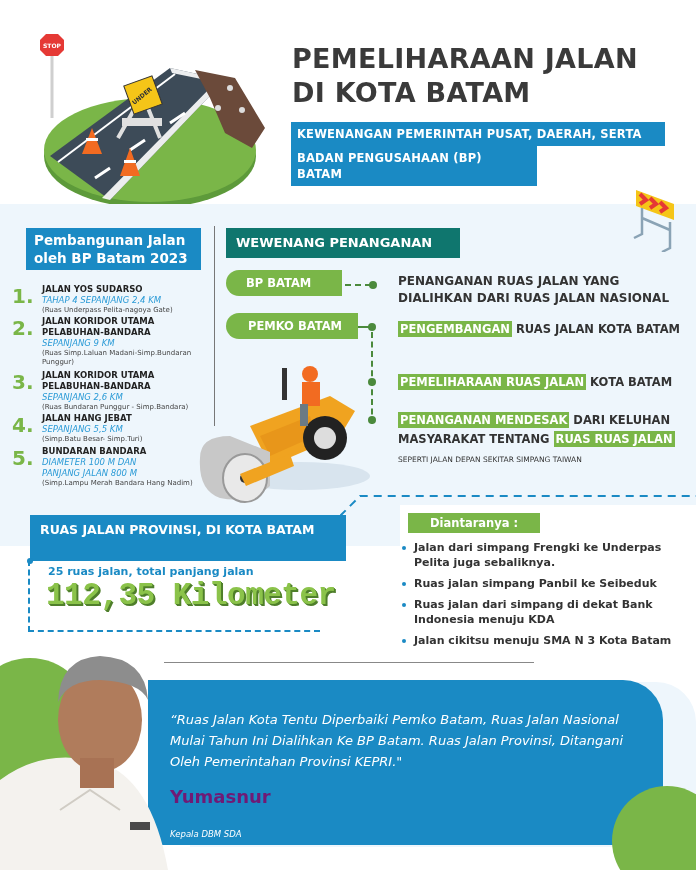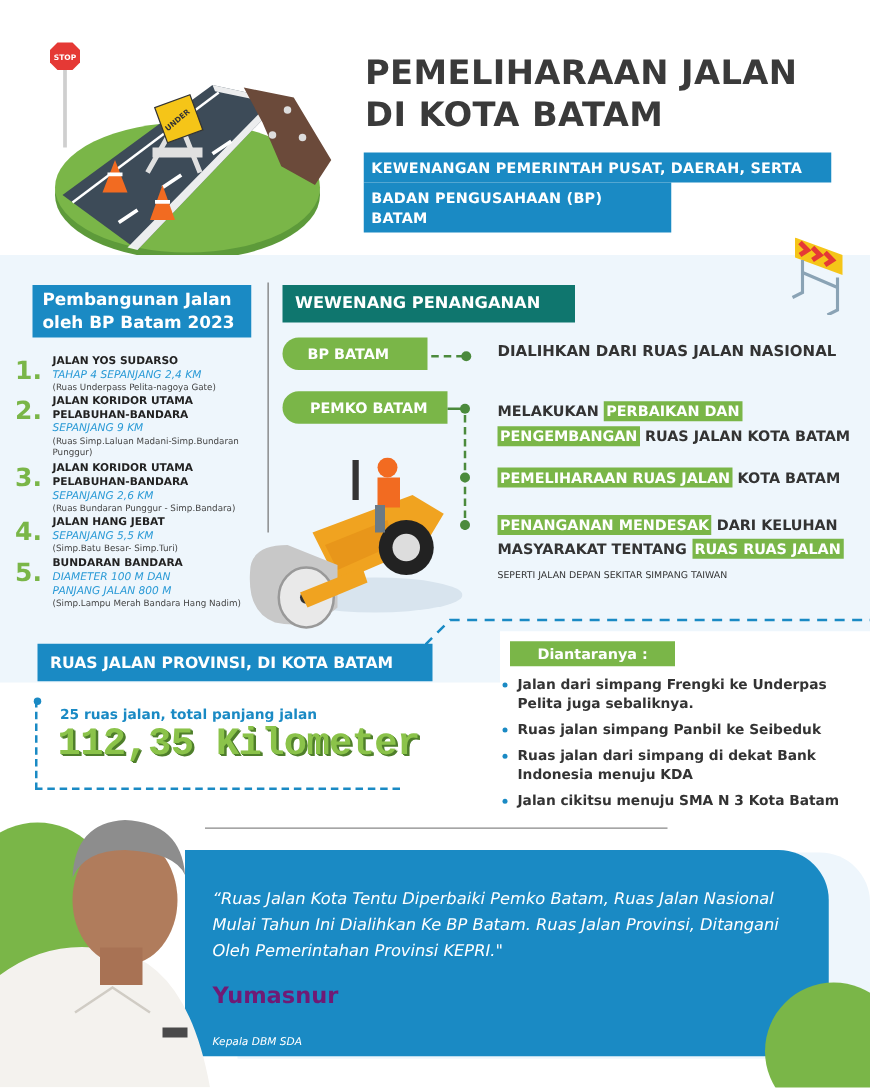--- a/index.html
+++ b/index.html
@@ -32,21 +32,21 @@
   .tag-pemko { left: 226px; top: 313px; width: 132px; padding-left: 22px; }
 
   .conn-h { height: 0; border-top: 2px dashed #4b8a3c; }
   .dot { width: 8px; height: 8px; border-radius: 50%; background: #4b8a3c; }
   .conn-v { width: 0; border-left: 2px dashed #4b8a3c; }
 
   .rt { font-weight: bold; color: #333; font-size: 12px; line-height: 17px; }
   .hl { background: #7ab648; color: #fff; padding: 1px 2px; }
   .rt-small { font-size: 7.5px; font-weight: normal; color: #333; }
 
-  .prov-head { left: 30px; top: 515px; width: 316px; height: 30px; background: #1a8ac4; color: #fff; font-weight: bold; font-size: 12.5px; line-height: 30px; padding-left: 10px; }
+  .prov-head { left: 30px; top: 515px; width: 316px; height: 46px; background: #1a8ac4; color: #fff; font-weight: bold; font-size: 12.5px; line-height: 30px; padding-left: 10px; }
   .prov-box { left: 28px; top: 560px; width: 292px; height: 72px; border-left: 2px dashed #1a8ac4; border-bottom: 2px dashed #1a8ac4; }
   .prov-pin { left: 27px; top: 558px; width: 6px; height: 6px; border-radius: 50%; background: #1a8ac4; }
   .prov-text { left: 48px; top: 565px; font-size: 11px; font-weight: bold; color: #1a8ac4; }
   .km { left: 46px; top: 578px; font-size: 31px; font-weight: bold; color: #8bc34a; letter-spacing: -0.5px; text-shadow: 1px 1px 0 #4f7f2b, 2px 2px 0 #4f7f2b; font-family: Liberation Mono, monospace; }
   .prov-dash { left: 340px; top: 490px; width: 356px; height: 30px; }
 
   .dia-tag { left: 408px; top: 513px; background: #7ab648; color: #fff; font-weight: bold; font-size: 11.5px; padding: 3px 22px; }
   .dia-list { left: 400px; top: 540px; width: 296px; list-style: none; }
   .dia-list li { position: relative; padding-left: 14px; font-size: 11px; font-weight: bold; color: #333; line-height: 15px; margin-bottom: 6px; }
   .dia-list li::before { content: ""; position: absolute; left: 2px; top: 6px; width: 4px; height: 4px; border-radius: 50%; background: #1a8ac4; }
@@ -151,32 +151,32 @@
   <div class="it-sub">PANJANG JALAN 800 M</div>
   <div class="it-note">(Simp.Lampu Merah Bandara Hang Nadim)</div>
 </div>
 
 <div class="abs wew-head">WEWENANG PENANGANAN</div>
 
 <div class="abs tag tag-bp">BP BATAM</div>
 <div class="abs conn-h" style="left:345px;top:284px;width:26px;"></div>
 <div class="abs dot" style="left:369px;top:281px;"></div>
 <div class="abs rt" style="left:398px;top:273px;">
+  <div>PENANGANAN RUAS JALAN YANG</div>
   <div>DIALIHKAN DARI RUAS JALAN NASIONAL</div>
 </div>
 
 <div class="abs tag tag-pemko">PEMKO BATAM</div>
 <div class="abs conn-h" style="left:358px;top:326px;width:12px;"></div>
 <div class="abs dot" style="left:368px;top:323px;"></div>
 <div class="abs conn-v" style="left:371px;top:332px;height:92px;"></div>
 <div class="abs dot" style="left:368px;top:378px;"></div>
 <div class="abs dot" style="left:368px;top:416px;"></div>
 
 <div class="abs rt" style="left:398px;top:319px;font-size:11.5px;line-height:20px;">
-  <div><span>MELAKUKAN </span><span class="hl">PERBAIKAN DAN</span></div>
   <div><span class="hl">PENGEMBANGAN</span><span> RUAS JALAN KOTA BATAM</span></div>
 </div>
 <div class="abs rt" style="left:398px;top:374px;font-size:11.5px;">
   <span class="hl">PEMELIHARAAN RUAS JALAN</span><span> KOTA BATAM</span>
 </div>
 <div class="abs rt" style="left:398px;top:411px;font-size:11.5px;line-height:19px;">
   <div><span class="hl">PENANGANAN MENDESAK</span><span> DARI KELUHAN</span></div>
   <div><span>MASYARAKAT TENTANG </span><span class="hl">RUAS RUAS JALAN</span></div>
 </div>
 <div class="abs rt-small" style="left:398px;top:455px;">SEPERTI JALAN DEPAN SEKITAR SIMPANG TAIWAN</div>

